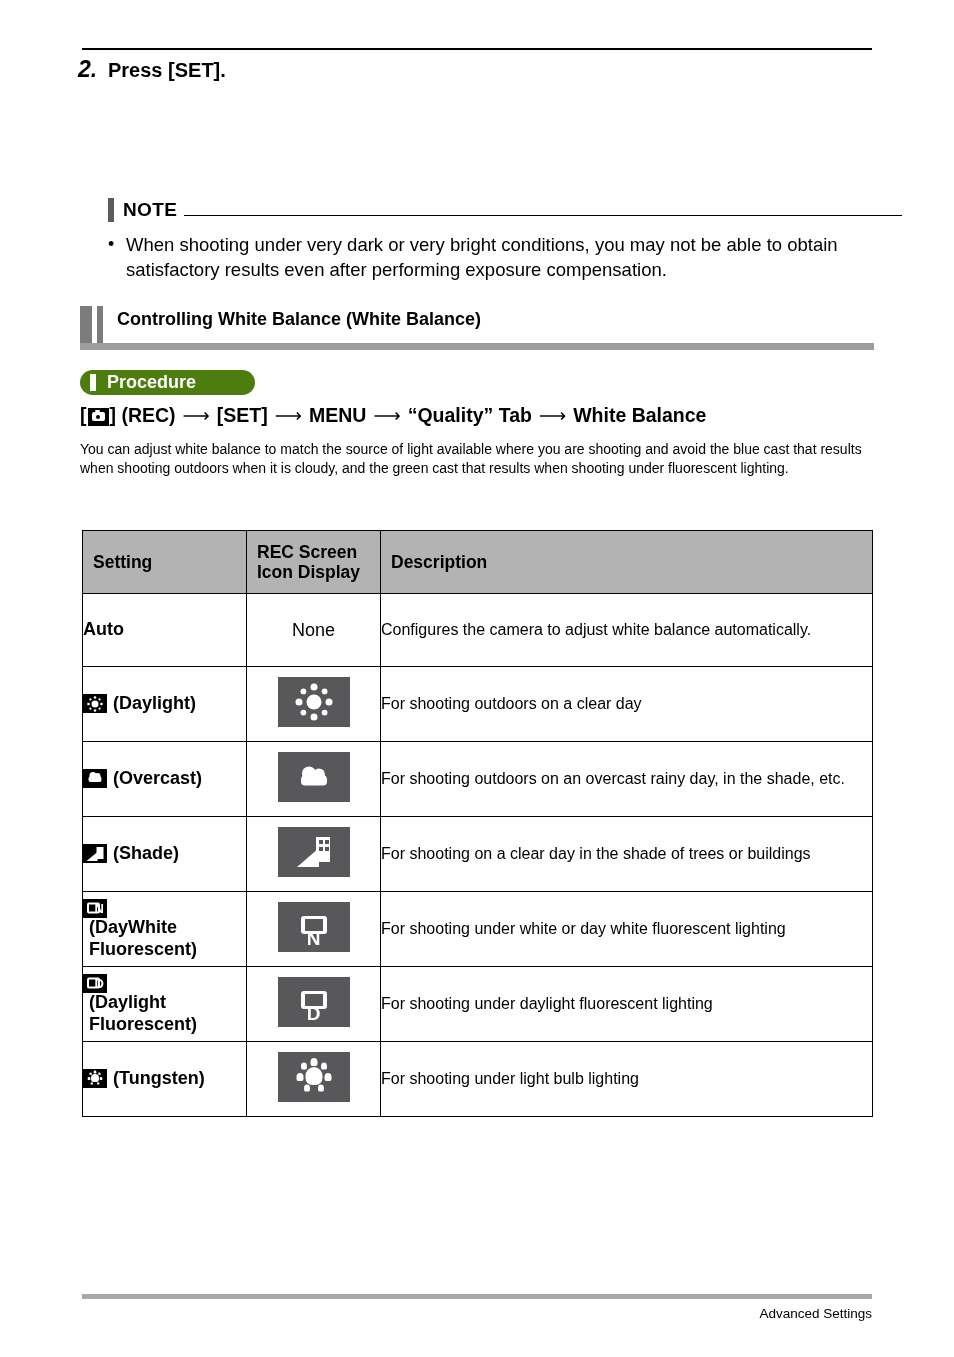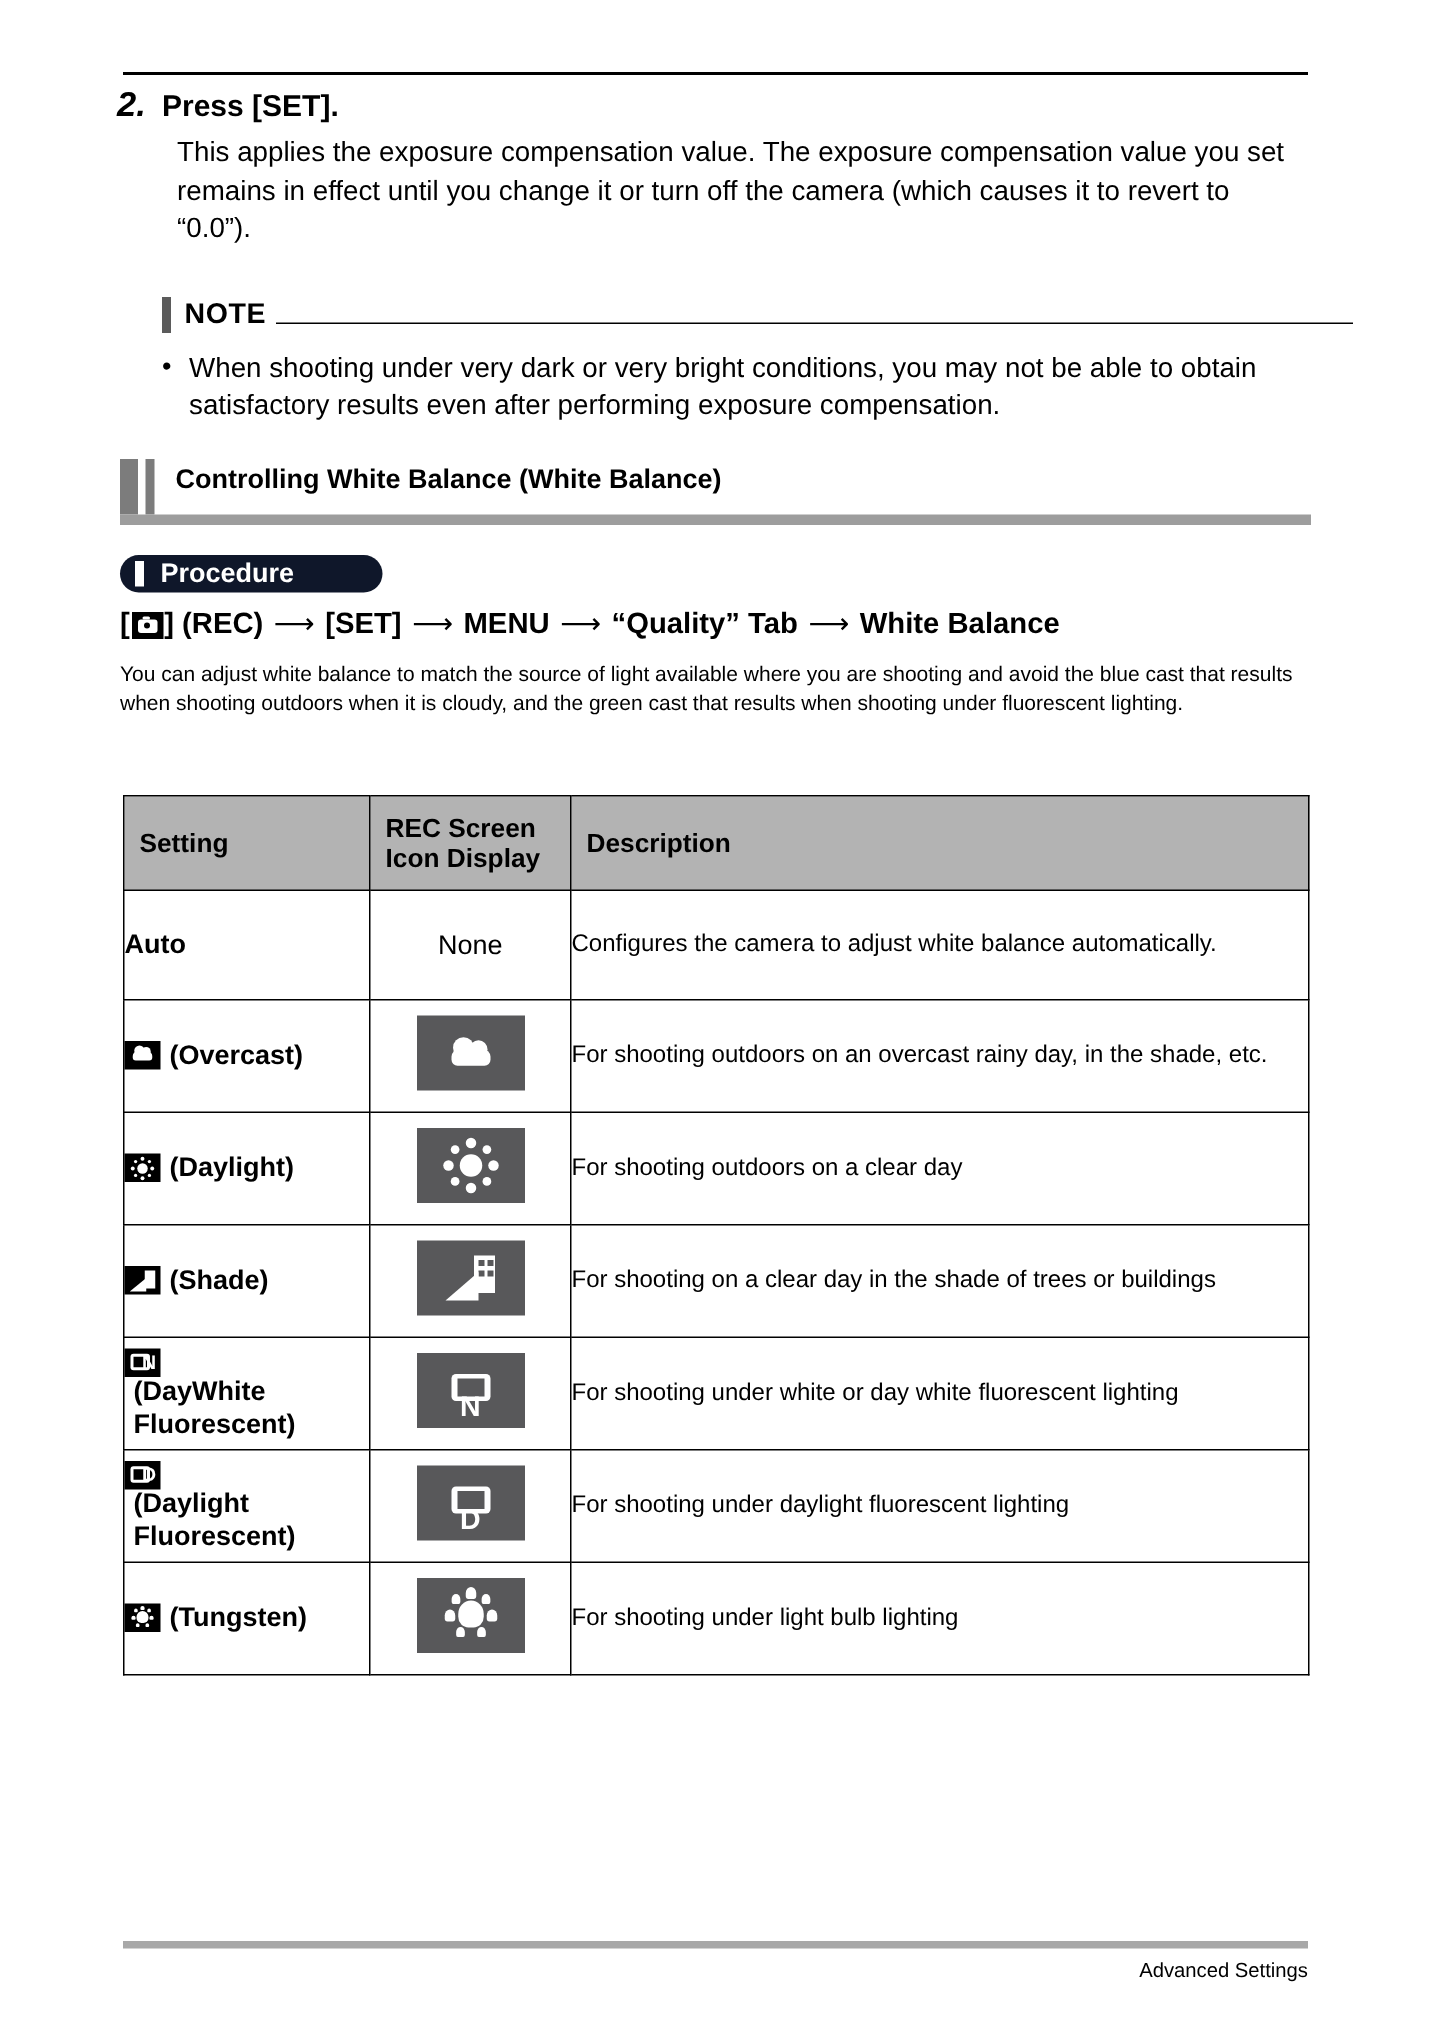--- a/index.html
+++ b/index.html
@@ -152,21 +152,21 @@
     background: #9d9d9d;
   }
 
   
   .procedure-badge {
     position: absolute;
     left: 80px;
     top: 370px;
     height: 25px;
     width: 175px;
-    background: #0f172a;
+    background: #4d7c0f;
     border-radius: 13px;
     display: flex;
     align-items: center;
   }
   .pb-bar {
     width: 6px;
     height: 17px;
     background: #ffffff;
     margin-left: 10px;
     flex: 0 0 6px;
@@ -606,21 +606,20 @@
 
 <div class="page">
 
   <div class="top-rule"></div>
 
   <div class="step-block">
     <div class="step-head">
       <div class="step-num">2.</div>
       <div class="step-title">Press [SET].</div>
     </div>
-    <div class="step-body">This applies the exposure compensation value. The exposure compensation value you set remains in effect until you change it or turn off the camera (which causes it to revert to “0.0”).</div>
   </div>
 
   <div class="note-wrap">
     <div class="note-head">
       <div class="note-bar"></div>
       <div class="note-label">NOTE</div>
       <div class="note-rule"></div>
     </div>
     <div class="note-items">
       <div class="note-item">
@@ -681,44 +680,44 @@
       <tr class="row-auto">
         <td class="cell-setting">Auto</td>
         <td class="cell-icon cell-none">None</td>
         <td class="cell-desc">Configures the camera to adjust white balance automatically.</td>
       </tr>
 
       <tr class="row-icon">
         <td class="cell-setting">
           <span class="setting-line">
             <span class="mini-icon">
+                <span class="mi-sun"></span>
+              </span>
+            <span class="setting-text">(Daylight)</span>
+          </span>
+        </td>
+        <td class="cell-icon">
+          <span class="rec-icon"><span class="ri-sun"></span></span>
+        </td>
+        <td class="cell-desc">For shooting outdoors on a clear day</td>
+      </tr>
+
+      <tr class="row-icon">
+        <td class="cell-setting">
+          <span class="setting-line">
+            <span class="mini-icon">
                 <span class="mi-cloud"></span>
               </span>
             <span class="setting-text">(Overcast)</span>
           </span>
         </td>
         <td class="cell-icon">
           <span class="rec-icon"><span class="ri-cloud"></span></span>
         </td>
         <td class="cell-desc">For shooting outdoors on an overcast rainy day, in the shade, etc.</td>
-      </tr>
-
-      <tr class="row-icon">
-        <td class="cell-setting">
-          <span class="setting-line">
-            <span class="mini-icon">
-                <span class="mi-sun"></span>
-              </span>
-            <span class="setting-text">(Daylight)</span>
-          </span>
-        </td>
-        <td class="cell-icon">
-          <span class="rec-icon"><span class="ri-sun"></span></span>
-        </td>
-        <td class="cell-desc">For shooting outdoors on a clear day</td>
       </tr>
 
       <tr class="row-icon">
         <td class="cell-setting">
           <span class="setting-line">
             <span class="mini-icon">
               <span class="mi-shade">
                   <span class="bld"></span>
                   <span class="shd"></span>
                 </span>

